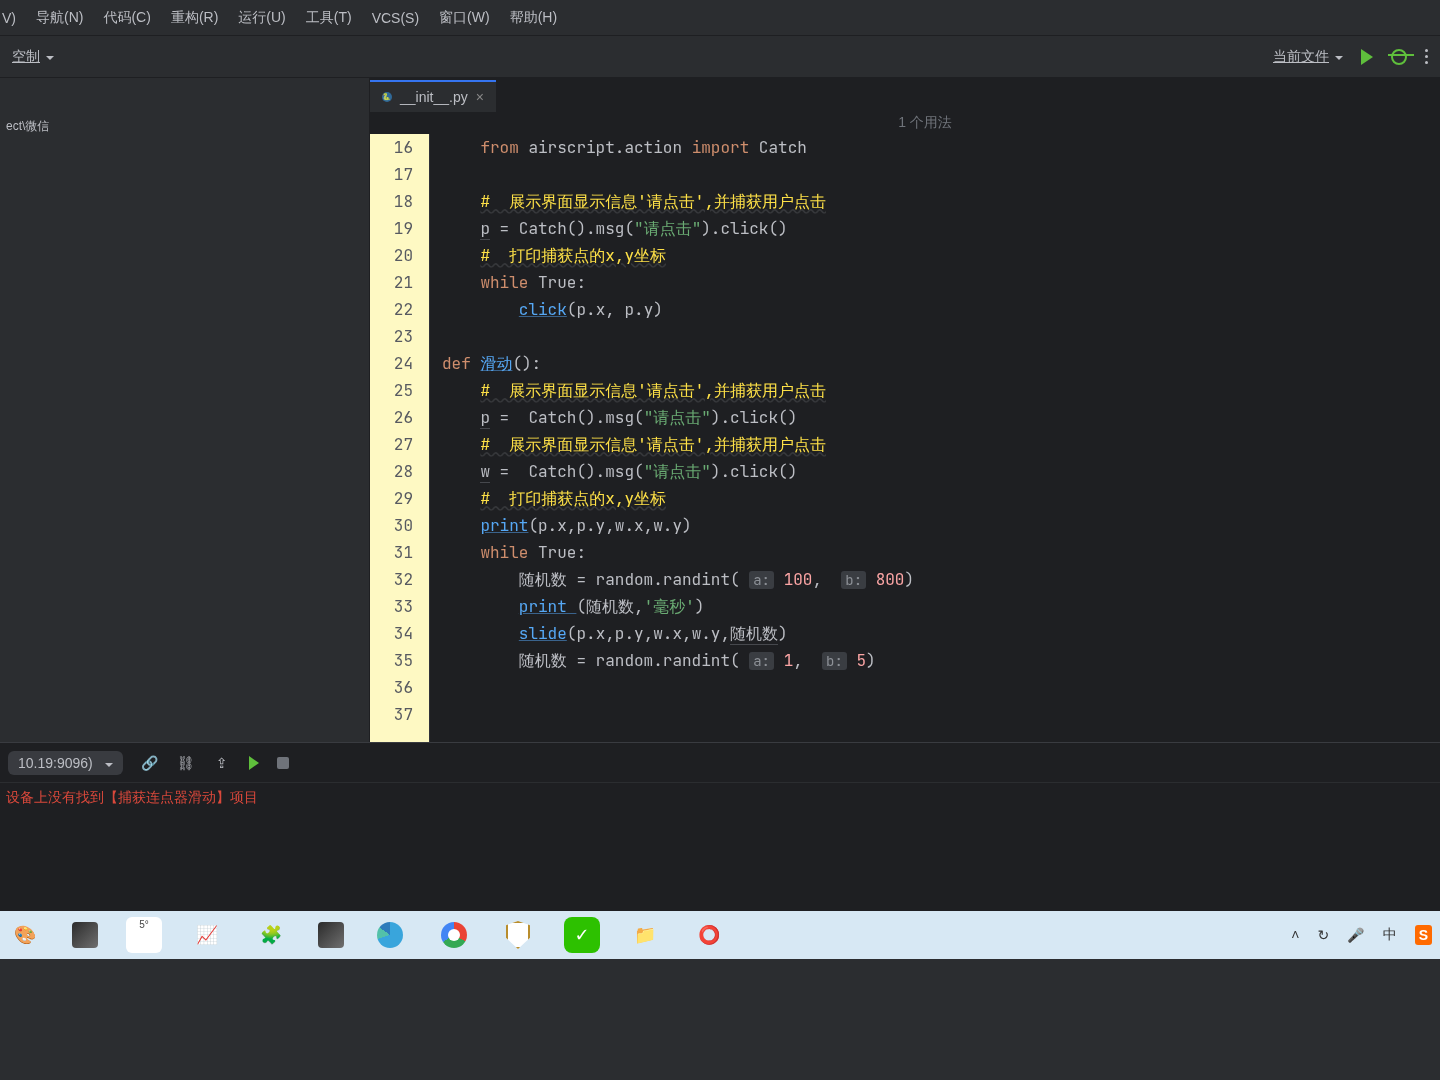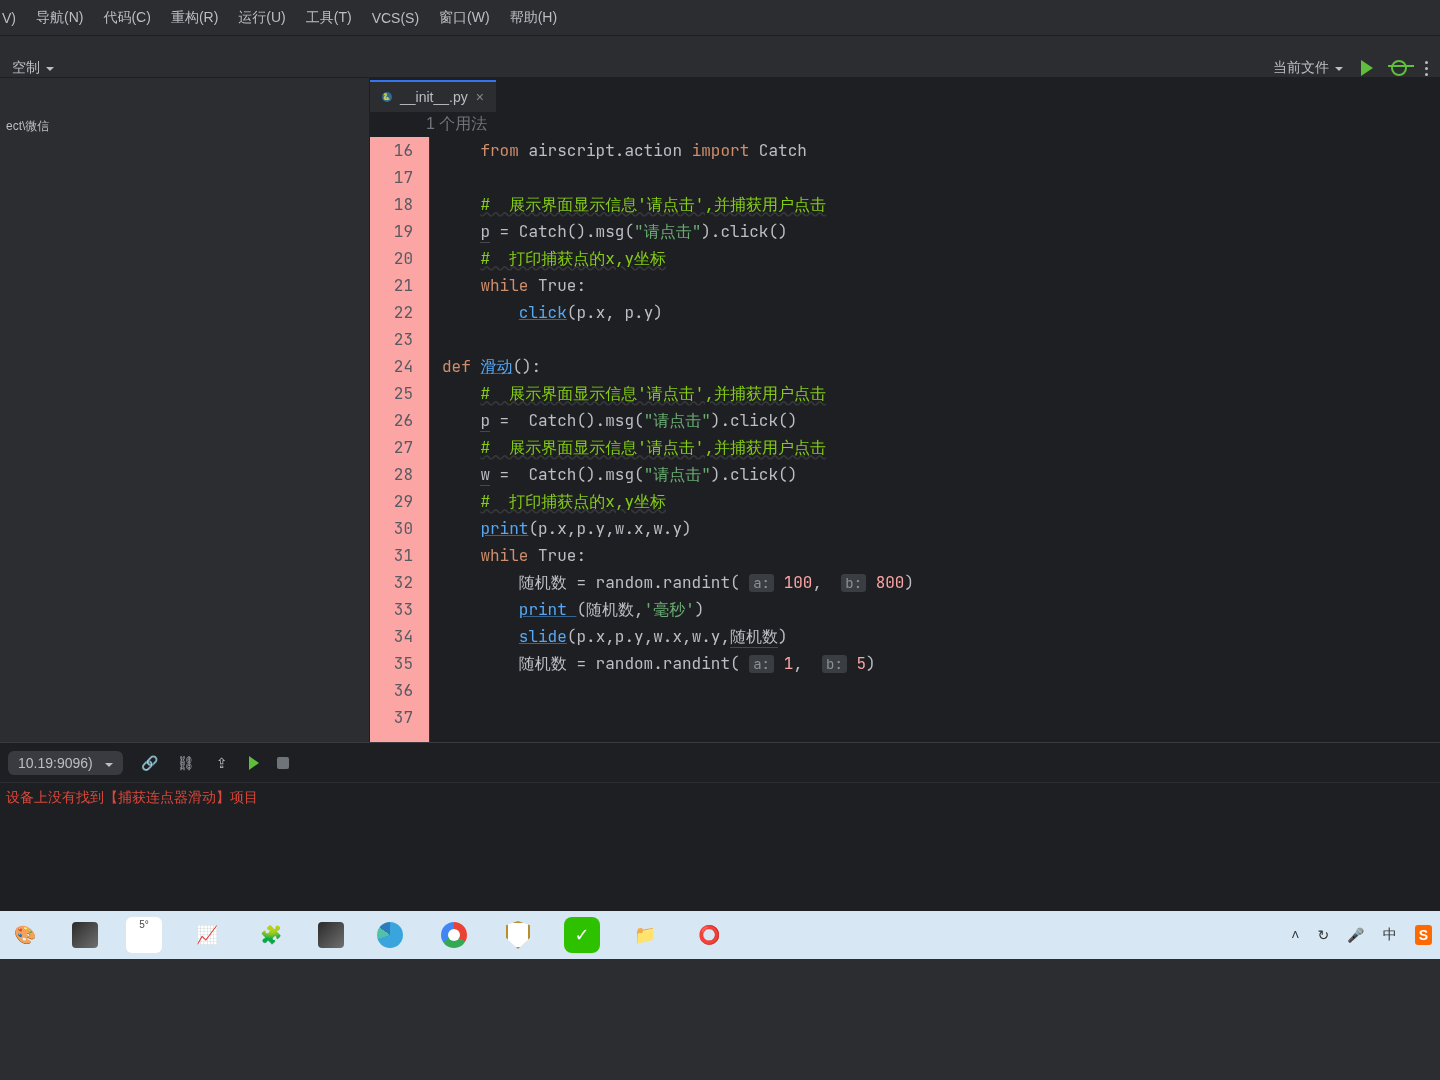--- a/index.html
+++ b/index.html
@@ -7,22 +7,22 @@
     font-family:"Segoe UI","Microsoft YaHei",sans-serif;
     background:#2b2d30; color:#bcbec4; font-size:14px; }
   .root { display:flex; flex-direction:column; width:1440px; height:1080px; }
 
   
   .menu-bar { height:36px; background:#2b2d30; display:flex; align-items:center;
     gap:20px; padding-left:2px; border-bottom:1px solid #1e1f22; }
   .menu-item { color:#bcbec4; cursor:default; }
 
   
-  .toolbar { height:42px; background:#2b2d30; display:flex; align-items:flex-end;
-    justify-content:space-between; padding:0 12px; border-bottom:1px solid #1e1f22; }
+  .toolbar { height:42px; background:#2b2d30; display:flex; align-items:center;
+    justify-content:space-between; padding:0 12px; border-bottom:1px solid #1e1f22;text-decoration:underline; }
   .toolbar .left, .toolbar .right { display:flex; align-items:center; gap:18px; }
   .chev-down::after { content:""; border:4px solid transparent; border-top-color:#bcbec4;
     display:inline-block; margin-left:6px; position:relative; top:3px; }
   .tri-run { width:0;height:0;border-left:12px solid #5fbf3c;
     border-top:8px solid transparent;border-bottom:8px solid transparent; display:inline-block;}
   .bug-icon{ width:16px;height:16px;border:2px solid #5fbf3c;border-radius:50%;position:relative;display:inline-block;}
   .bug-icon::before{content:"";position:absolute;left:-5px;top:3px;width:26px;height:2px;background:#5fbf3c;}
   .vdots{display:inline-flex;flex-direction:column;gap:3px;}
   .vdots i{width:3px;height:3px;border-radius:50%;background:#bcbec4;}
 
@@ -33,35 +33,35 @@
     padding:40px 6px; color:#bcbec4; font-size:12px;}
   .tree-line{ white-space:nowrap; }
 
   .editor { flex:1; display:flex; flex-direction:column; background:#1e1f22; min-width:0;}
   .tabbar{ height:34px; display:flex; align-items:flex-end; }
   .tab{ height:32px; display:flex; align-items:center; gap:8px; padding:0 12px;
     background:#2b2d30; color:#bcbec4; border-top:2px solid #3574f0; }
   .tab .close{ color:#888; }
   .tab .dot{ width:10px;height:10px;border-radius:50%;background:#306998;
       display:inline-flex;align-items:center;justify-content:center;font-size:7px;}
-  .usage{ font-size:16px; color:#6f737a; padding:2px 16px 2px 56px; }
+  .usage{ font-size:14px; color:#6f737a; padding:2px 16px 2px 56px;text-align:center; }
 
   .code-area{ flex:1; overflow:hidden; font-family:"JetBrains Mono",Consolas,monospace;
     font-size:16px; line-height:27px; display:flex; }
-  .gutter{ width:60px; text-align:right; color:#575a61; padding-right:16px; user-select:none;background:#fca5a5;
+  .gutter{ width:60px; text-align:right; color:#575a61; padding-right:16px; user-select:none;background:#fef9c3;
     border-right:1px solid #30323a;}
   .gutter div{ height:27px; }
   .code{ padding-left:12px; }
   .code .ln{ height:27px; white-space:pre; }
   .kw{ color:#cf8e6d; }
   .fn{ color:#56a8f5; text-decoration:underline; text-decoration-color:#56a8f580;}
   .fn-sel{ background:#214283; color:#c8d4e6; padding:0 2px; }
   .str{ color:#6aab73; }
   .num{ color:#fca5a5; }
-  .cmt{ color:#84cc16; text-decoration:underline wavy #7a7e8540; }
+  .cmt{ color:#fde047; text-decoration:underline wavy #7a7e8540; }
   .id-u{ border-bottom:1px solid #7a7e8570; }
   .hint{ background:#3a3d42; color:#8d9197; border-radius:3px; padding:0 4px; font-size:14px;}
 
   
   .run{ height:169px; background:#1e1f22; border-top:1px solid #393b40;
     display:flex; flex-direction:column; }
   .run-tb{ height:40px; display:flex; align-items:center; gap:18px; padding:0 8px;
     border-bottom:1px solid #2b2d30; }
   .pill{ background:#393b40; border-radius:6px; padding:4px 10px; display:flex; align-items:center; gap:6px;}
   .run-out{ padding:6px 6px; font-family:Consolas,monospace; }

